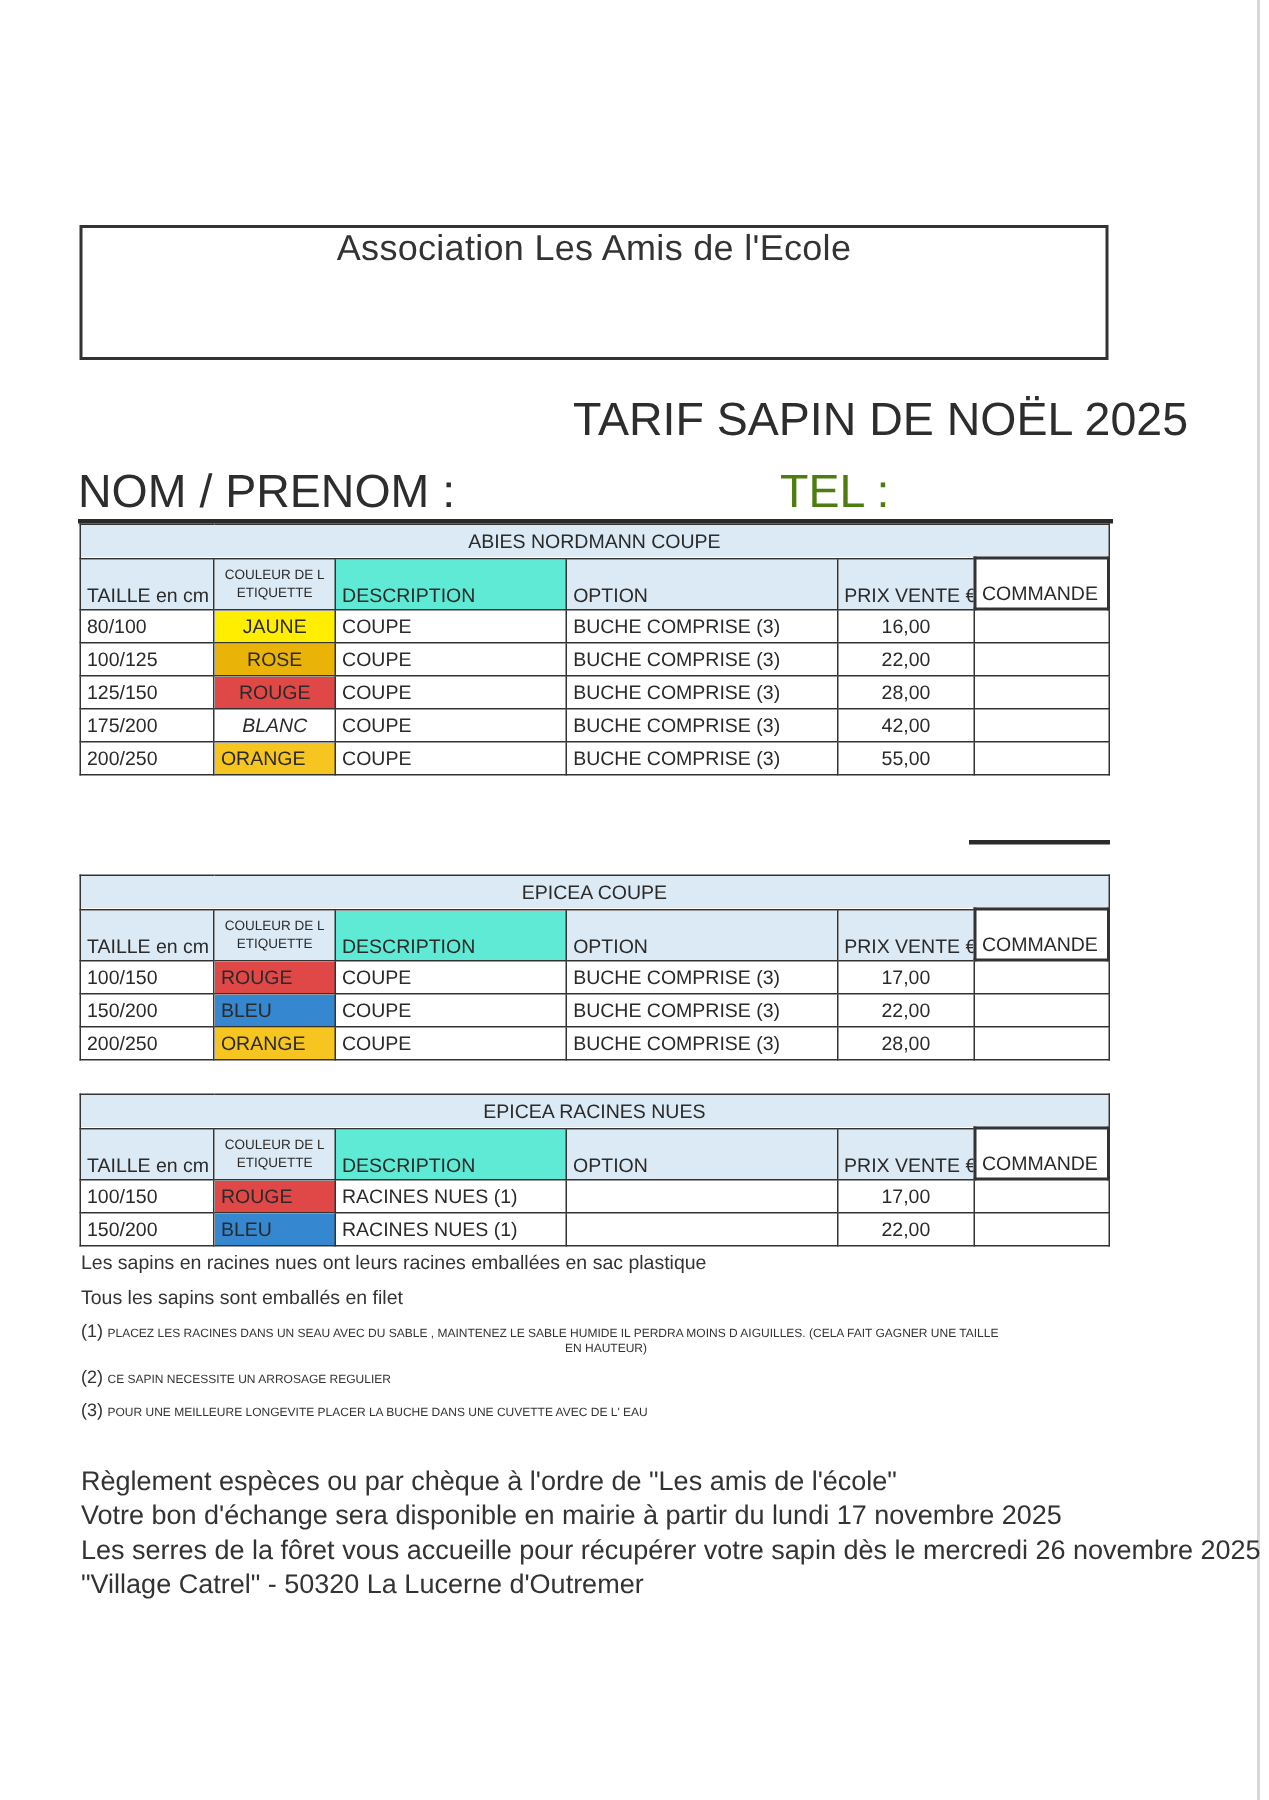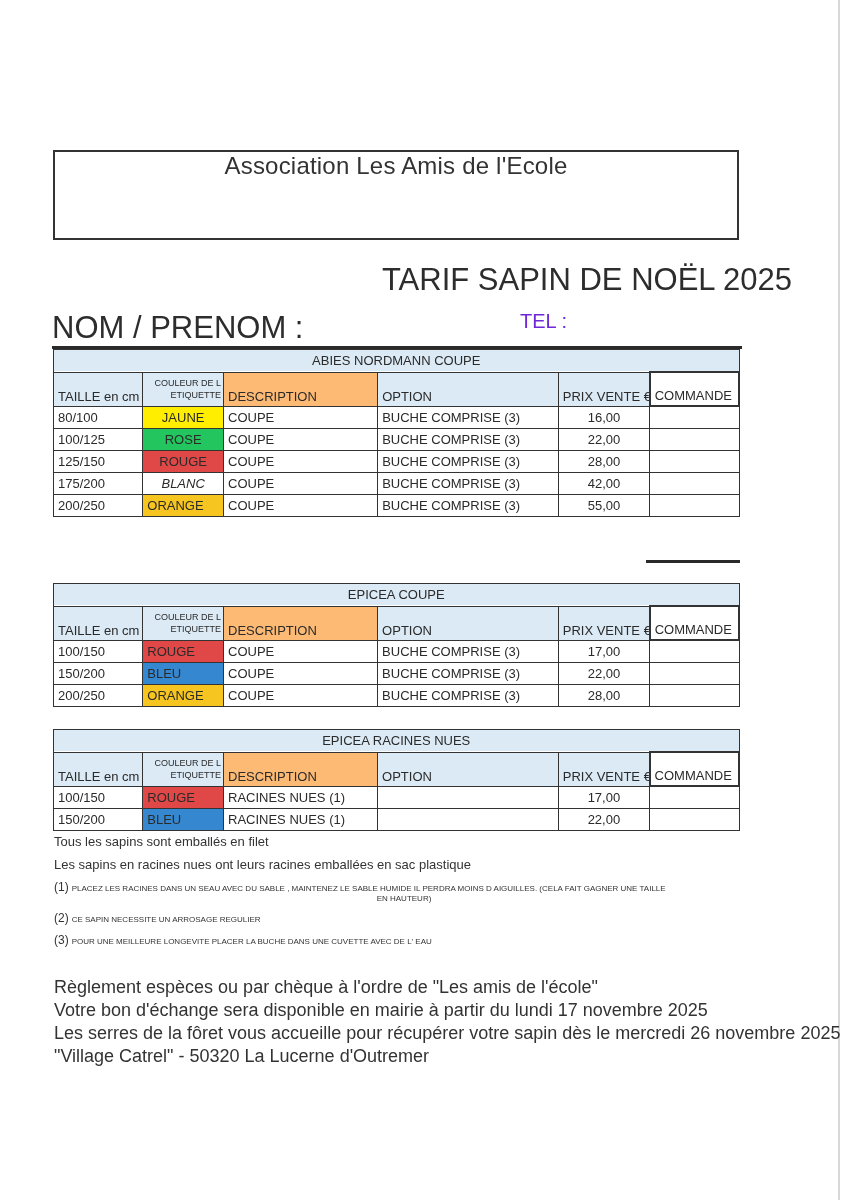--- a/index.html
+++ b/index.html
@@ -6,31 +6,31 @@
   body { width: 846px; height: 1200px; position: relative; overflow: hidden;
          font-family: "Liberation Sans", sans-serif; color: #2a2a2a; }
   .page-edge { position: absolute; top: 0; right: 6px; width: 2px; height: 1200px; background: #d8d8d8; }
   .assoc-box { position: absolute; left: 53px; top: 150px; width: 686px; height: 90px;
                border: 2px solid #333; box-sizing: border-box; display: flex;
                align-items: flex-start; justify-content: center; }
   .assoc-box span { font-size: 24px; color: #333; letter-spacing: 0.2px; }
   .title { position: absolute; left: 0; width: 792px; top: 262px; text-align: right;
            font-size: 31px; color: #2d2d2d; }
   .nom { position: absolute; left: 52px; top: 310px; font-size: 31px; color: #2d2d2d; }
-  .tel { position: absolute; left: 520px; top: 310px; font-size: 20px; color: #6d28d9; }
+  .tel { position: absolute; left: 520px; top: 310px; font-size: 31px; color: #4d7c0f; }
   .rule { position: absolute; left: 52px; width: 690px; height: 3px; background: #2a2a2a; top: 346px; }
 
   table.price { position: absolute; left: 53px; width: 687px; border-collapse: collapse;
                 table-layout: fixed; font-size: 13px; }
   table.price td, table.price th { border: 1.5px solid #333; padding: 0 4px; height: 21px;
                 white-space: nowrap; overflow: hidden; font-weight: normal; text-align: left; }
   table.price .section-title { background: #dbeaf5; text-align: center; height: 21px; font-size: 13px; }
   table.price .head th { background: #dbeaf5; height: 30px; vertical-align: bottom; padding-bottom: 2px; }
-  table.price .head th.desc { background: #fdba74; margin-left: 24px; }
-  table.price .head th.color-head { font-size: 9px; text-align: right; line-height: 12px; vertical-align: middle; padding: 0 2px; }
+  table.price .head th.desc { background: #5eead4; margin-left: 24px; }
+  table.price .head th.color-head { font-size: 9px; text-align: center; line-height: 12px; vertical-align: middle; padding: 0 2px; }
   table.price .head th.cmd { background: #ffffff; border-width: 2.5px; }
   table.price td.price-cell { text-align: center; }
   table.price td.label-cell { text-align: center; }
   table.price td.label-left { text-align: left; }
   .c1 { width: 84px; } .c2 { width: 76px; } .c3 { width: 145px; } .c4 { width: 170px; }
   .c5 { width: 86px; } .c6 { width: 84px; }
 
   .sep-line { position: absolute; left: 646px; top: 560px; width: 94px; height: 3px; background: #2a2a2a; }
 
   .notes { position: absolute; left: 54px; top: 834px; width: 700px; }
@@ -78,21 +78,21 @@
       <tr>
       <td>80/100</td>
       <td class="label-cell" style="background: rgb(255, 238, 0);">JAUNE</td>
       <td>COUPE</td>
       <td>BUCHE COMPRISE (3)</td>
       <td class="price-cell">16,00</td>
       <td></td>
     </tr>
       <tr>
       <td>100/125</td>
-      <td class="label-cell" style="background: #22c55e;">ROSE</td>
+      <td class="label-cell" style="background: #eab308;">ROSE</td>
       <td>COUPE</td>
       <td>BUCHE COMPRISE (3)</td>
       <td class="price-cell">22,00</td>
       <td></td>
     </tr>
       <tr>
       <td>125/150</td>
       <td class="label-cell" style="background: rgb(224, 72, 72);">ROUGE</td>
       <td>COUPE</td>
       <td>BUCHE COMPRISE (3)</td>
@@ -199,22 +199,22 @@
       <td class="label-left" style="background: rgb(53, 135, 207);">BLEU</td>
       <td>RACINES NUES  (1)</td>
       <td></td>
       <td class="price-cell">22,00</td>
       <td></td>
     </tr>
     </tbody>
   </table>
 
 <div class="notes">
+  <div class="n">Les sapins en racines nues ont leurs racines emballées en sac plastique</div>
   <div class="n">Tous les sapins sont emballés en filet</div>
-  <div class="n">Les sapins en racines nues ont leurs racines emballées en sac plastique</div>
   <div class="foot">
     <span class="num">(1)</span><span>PLACEZ LES RACINES DANS UN SEAU AVEC DU SABLE , MAINTENEZ LE SABLE HUMIDE IL PERDRA MOINS D AIGUILLES. (CELA FAIT GAGNER UNE TAILLE</span>
     <span class="cont">EN HAUTEUR)</span>
   </div>
   <div class="foot">
     <span class="num">(2)</span><span>CE SAPIN NECESSITE UN ARROSAGE REGULIER</span>
   </div>
   <div class="foot">
     <span class="num">(3)</span><span>POUR UNE MEILLEURE LONGEVITE PLACER LA BUCHE DANS UNE CUVETTE AVEC DE L' EAU</span>
   </div>

